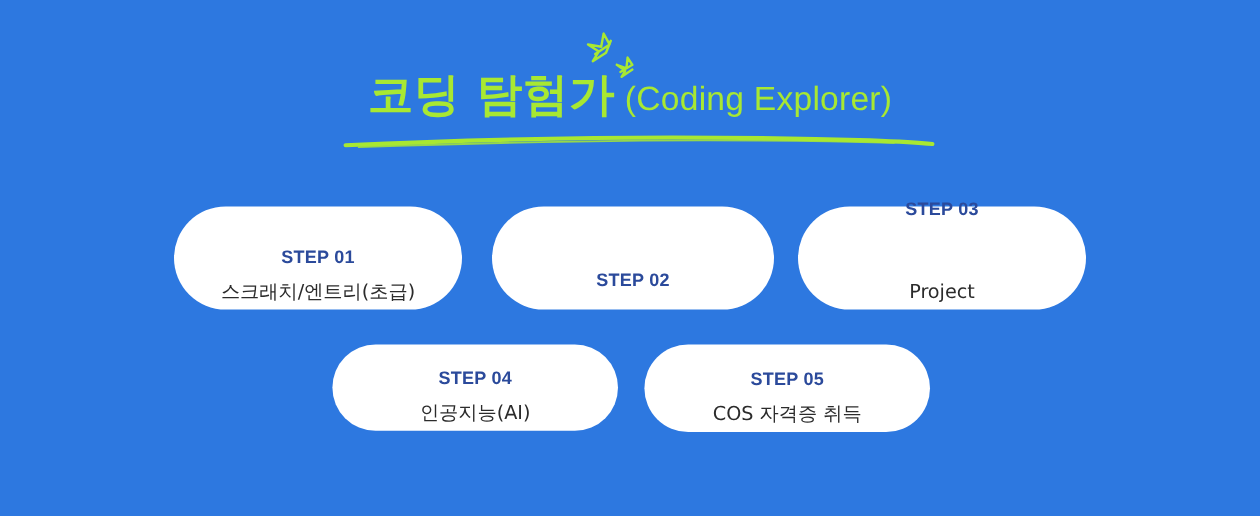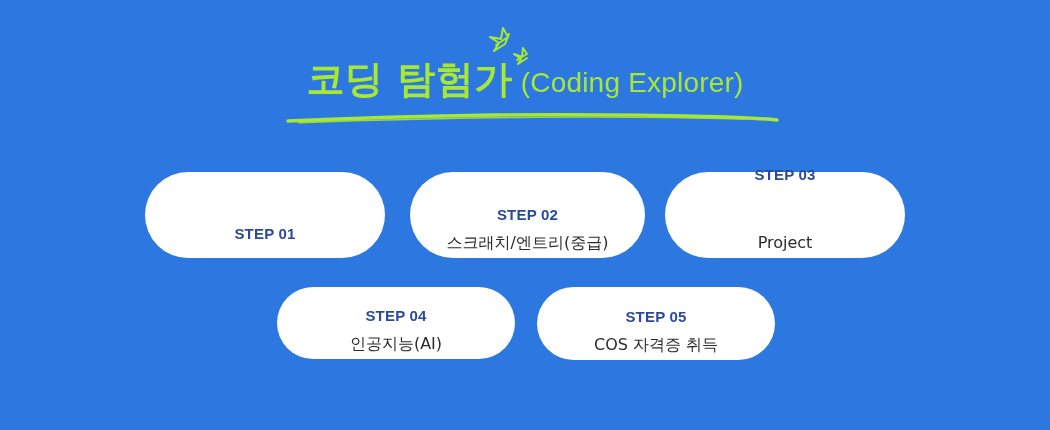--- a/index.html
+++ b/index.html
@@ -141,25 +141,25 @@
         <path d="M14 12.6 C 90 10, 170 8, 250 7.2 C 330 6.6, 400 7.4, 460 9" stroke="#a8e832" stroke-width="1.6" stroke-linecap="round" fill="none" opacity="0.85"></path>
       </svg>
     </div>
 
   </div>
 
   <div class="cards">
 
     <div class="card" id="card-0">
       <div class="step-label">STEP 01</div>
+      <div class="step-desc">스크래치/엔트리(초급)</div>
     </div>
 
     <div class="card" id="card-1">
       <div class="step-label">STEP 02</div>
-      <div class="step-desc">스크래치/엔트리(중급)</div>
     </div>
 
     <div class="card" id="card-2">
       <div class="step-label">STEP 03</div>
       <div class="step-desc">Project</div>
     </div>
 
     <div class="card" id="card-3">
       <div class="step-label">STEP 04</div>
       <div class="step-desc">인공지능(AI)</div>

